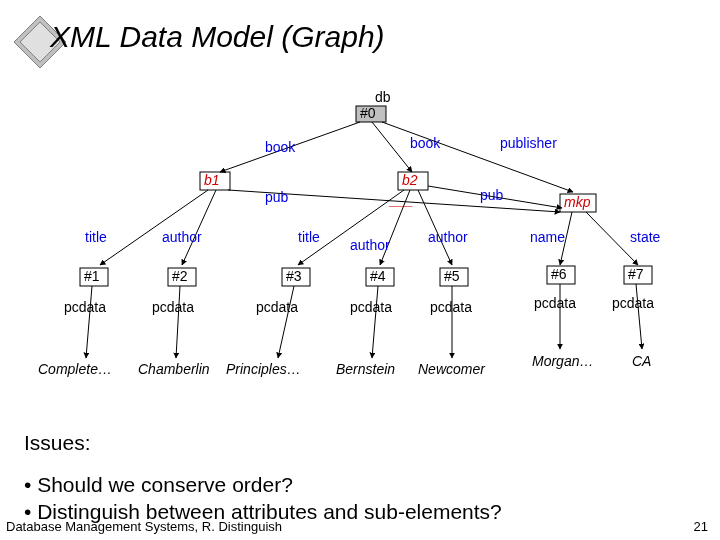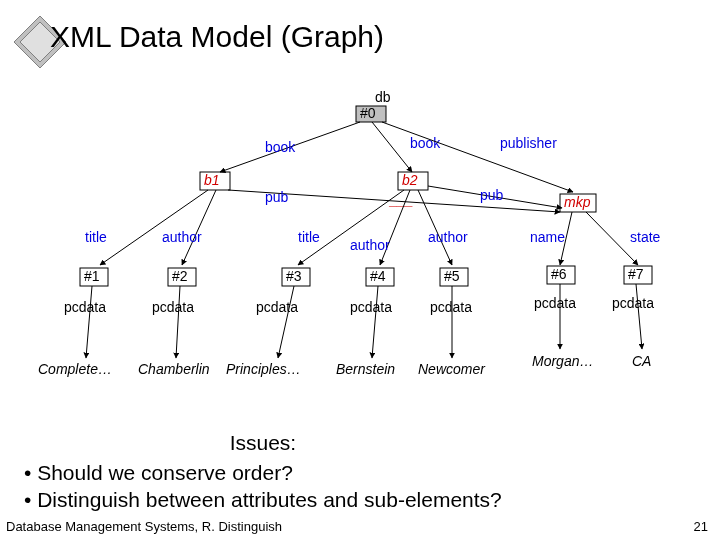--- a/index.html
+++ b/index.html
@@ -10,31 +10,32 @@
     background: #fff;
     font-family: Arial, Helvetica, sans-serif;
     position: relative;
     overflow: hidden;
   }
   .slide-title {
     position: absolute;
     top: 20px;
     left: 50px;
     font-size: 30px;
+    font-style: italic;
     color: #000;
   }
   .issues {
     position: absolute;
     top: 430px;
     left: 24px;
     font-size: 21px;
     line-height: 1.25;
     color: #000;
   }
-  .issues-heading { margin-bottom: 4px; text-align: center; }
+  .issues-heading { margin-bottom: 16px; }
   .footer {
     position: absolute;
     bottom: 6px;
     left: 6px;
     font-size: 13px;
     color: #000;
   }
   .page-num {
     position: absolute;
     bottom: 6px;

